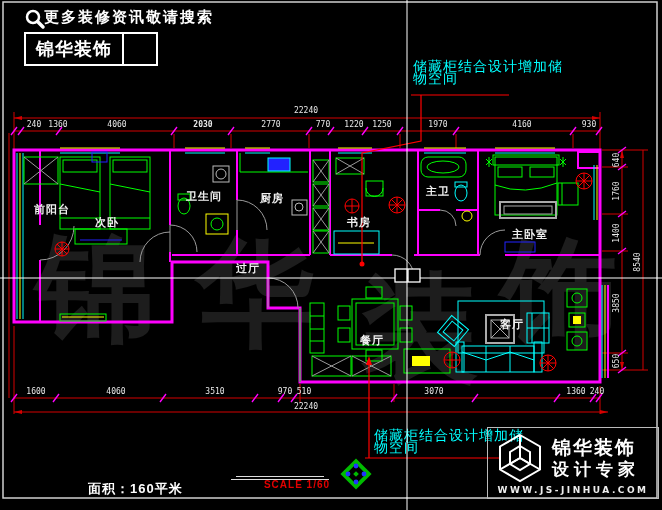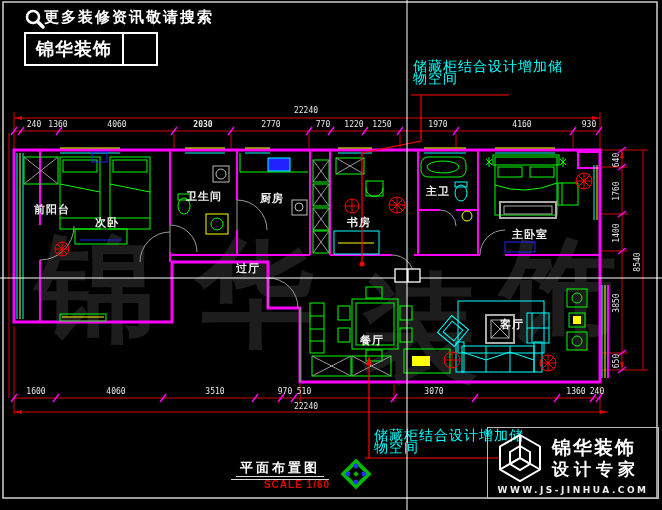--- a/index.html
+++ b/index.html
@@ -338,24 +338,24 @@
       <div class="logo-sep"></div>
       <div class="logo-mag">
         <svg width="22" height="22">
             <circle cx="9" cy="9" r="6" fill="none" stroke="#fff" stroke-width="2.5"></circle>
             <line x1="13.5" y1="13.5" x2="19" y2="19" stroke="#fff" stroke-width="3.5" stroke-linecap="round"></line>
           </svg>
       </div>
     </div>
   </div>
 
-  <div class="drawing-title">平面布置图</div>
   <div class="title-line" style="left:236px;top:476px;width:88px"></div>
   <div class="title-line" style="left:231px;top:479px;width:98px"></div>
   <div class="scale-label">SCALE 1/60</div>
+  <div class="area-label">面积：160平米</div>
 
   <svg width="52" height="50" style="left:330px;top:450px">
     <rect x="15" y="13" width="22" height="22" transform="rotate(45 26 24)" fill="#00bb00"></rect>
     <rect x="19" y="17" width="14" height="14" transform="rotate(45 26 24)" fill="#000"></rect>
     <circle cx="26" cy="16" r="2.4" fill="#2233ff"></circle>
       <circle cx="26" cy="32" r="2.4" fill="#2233ff"></circle>
     <circle cx="18" cy="24" r="2.4" fill="#2233ff"></circle>
       <circle cx="34" cy="24" r="2.4" fill="#2233ff"></circle>
     <rect x="24" y="22" width="4" height="4" transform="rotate(45 26 24)" fill="#00bb00"></rect>
   </svg>

